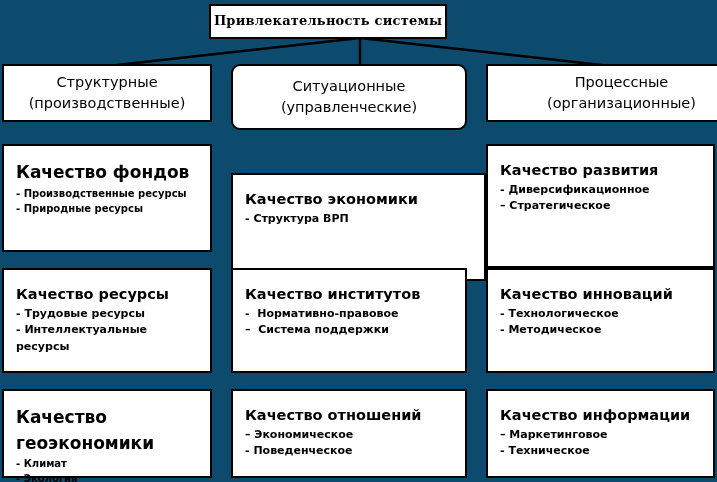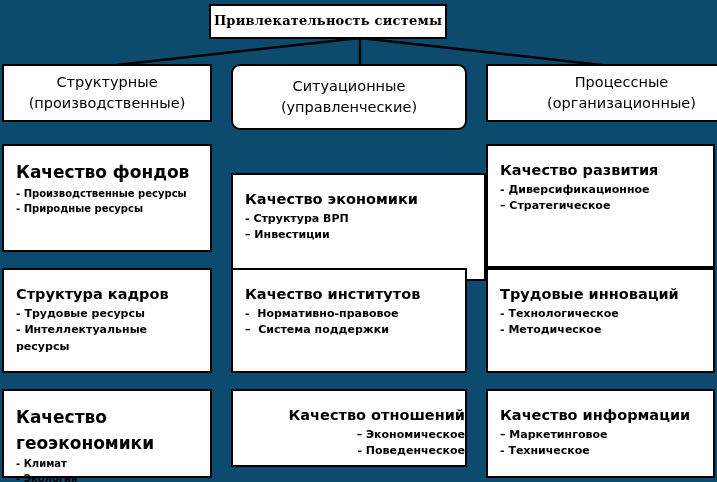--- a/index.html
+++ b/index.html
@@ -102,68 +102,67 @@
     <span class="header-line">(производственные)</span>
   </div>
 
   <div class="box cell-box sz-sm" style="left:2px; top:144px; width:210px; height:108px;">
     <div class="cell-title">Качество фондов</div>
     <div class="cell-item">- Производственные ресурсы</div>
     <div class="cell-item">- Природные ресурсы</div>
   </div>
 
   <div class="box cell-box sz-lg" style="left:2px; top:268px; width:210px; height:105px;">
-    <div class="cell-title">Структура кадров</div>
+    <div class="cell-title">Качество ресурсы</div>
     <div class="cell-item">- Трудовые ресурсы</div>
     <div class="cell-item">- Интеллектуальные
 ресурсы</div>
   </div>
 
   <div class="box cell-box sz-sm" style="left:2px; top:389px; width:210px; height:89px;">
     <div class="cell-title">Качество геоэкономики</div>
     <div class="cell-item">- Климат</div>
     <div class="cell-item">- Экология</div>
   </div>
 
   <div class="box header-box" style="left:231px; top:64px; width:236px; height:66px;border-radius:9px;">
     <span class="header-line">Ситуационные</span>
     <span class="header-line">(управленческие)</span>
   </div>
 
   <div class="box cell-box sz-lg" style="left:231px; top:144px; width:255px; height:108px;margin-top:29px;">
     <div class="cell-title">Качество экономики</div>
     <div class="cell-item">- Структура ВРП</div>
-    <div class="cell-item">– Инвестиции</div>
   </div>
 
   <div class="box cell-box sz-lg" style="left:231px; top:268px; width:236px; height:105px;">
     <div class="cell-title">Качество институтов</div>
     <div class="cell-item">-  Нормативно-правовое</div>
     <div class="cell-item">–  Система поддержки</div>
   </div>
 
-  <div class="box cell-box sz-lg" style="left:231px; top:389px; width:236px; height:78px;text-align:right;">
+  <div class="box cell-box sz-lg" style="left:231px; top:389px; width:236px; height:89px;">
     <div class="cell-title">Качество отношений</div>
     <div class="cell-item">– Экономическое</div>
     <div class="cell-item">- Поведенческое</div>
   </div>
 
   <div class="box header-box" style="left:486px; top:64px; width:271px; height:58px;">
     <span class="header-line">Процессные</span>
     <span class="header-line">(организационные)</span>
   </div>
 
   <div class="box cell-box sz-lg" style="left:486px; top:144px; width:229px; height:124px;">
     <div class="cell-title">Качество развития</div>
     <div class="cell-item">- Диверсификационное</div>
     <div class="cell-item">– Стратегическое</div>
   </div>
 
   <div class="box cell-box sz-lg" style="left:486px; top:268px; width:229px; height:105px;">
-    <div class="cell-title">Трудовые инноваций</div>
+    <div class="cell-title">Качество инноваций</div>
     <div class="cell-item">- Технологическое</div>
     <div class="cell-item">- Методическое</div>
   </div>
 
   <div class="box cell-box sz-lg" style="left:486px; top:389px; width:229px; height:89px;">
     <div class="cell-title">Качество информации</div>
     <div class="cell-item">– Маркетинговое</div>
     <div class="cell-item">- Техническое</div>
   </div>
 

